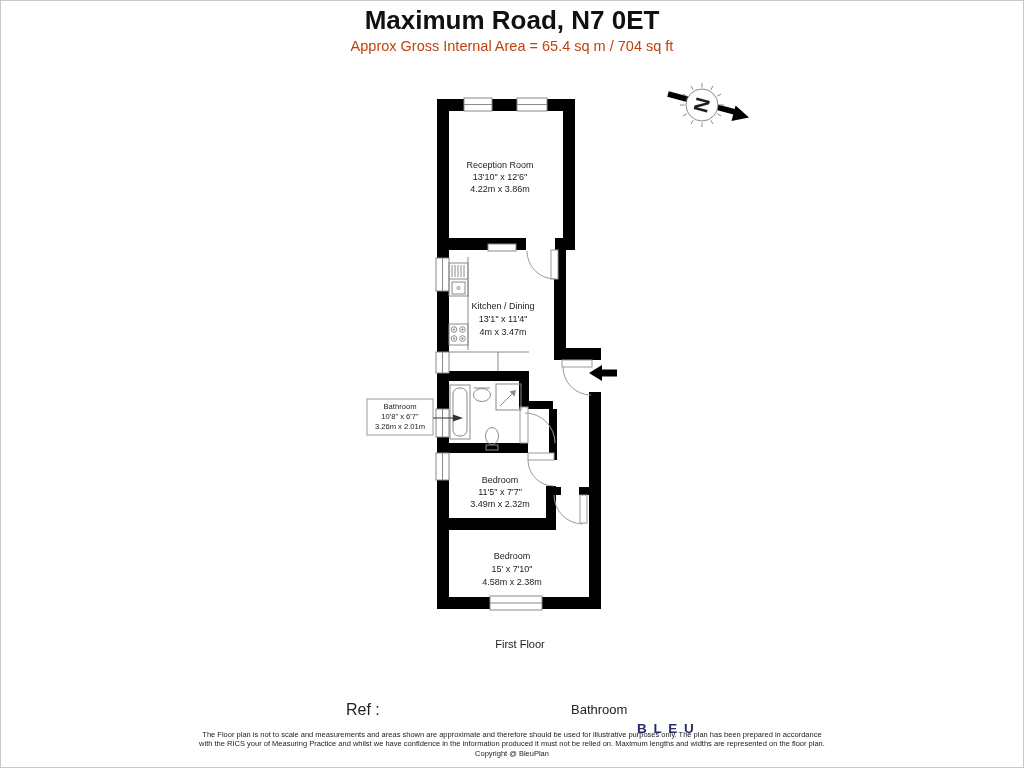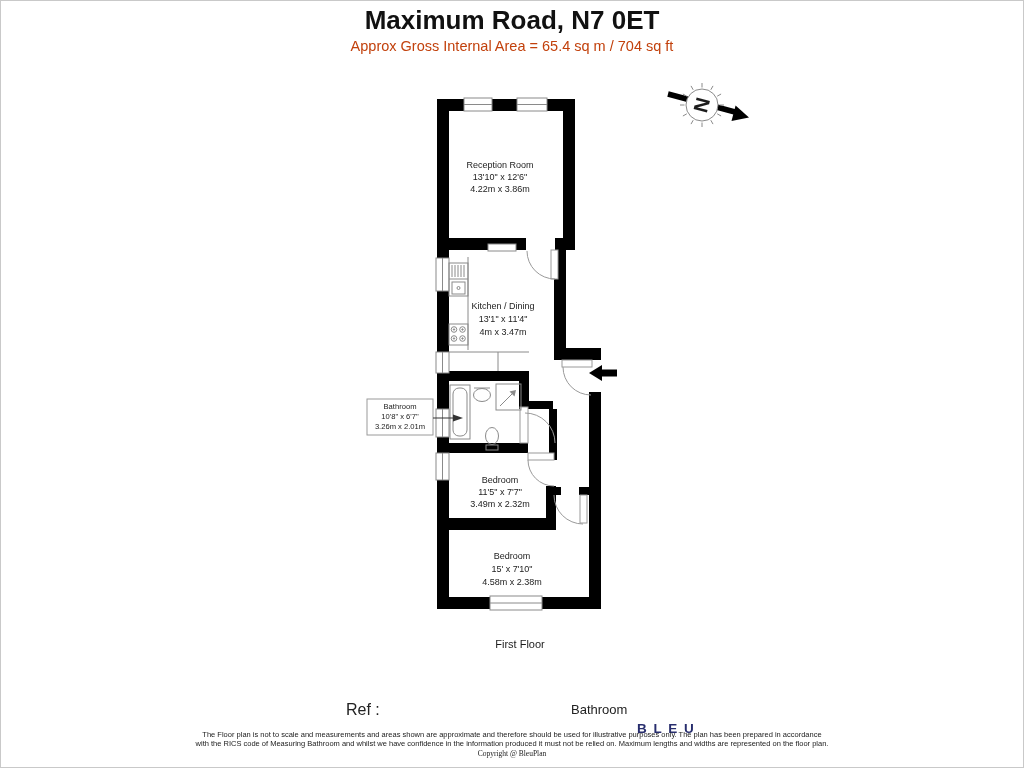--- a/index.html
+++ b/index.html
@@ -9,21 +9,21 @@
   .hdr-sub{position:absolute;top:37px;left:0;width:100%;text-align:center;font-size:14.5px;font-weight:500;color:#c2410c;}
   svg{position:absolute;left:0;top:0;}
   svg text{font-family:"Liberation Sans",sans-serif;fill:#1c1c1c;}
   .room-label{font-size:9px;}
   .box-label{font-size:7.6px;}
   .floor-label{font-size:11px;}
   .ftr-ref{position:absolute;left:345px;top:700px;font-size:16px;color:#222;}
   .ftr-copy{position:absolute;left:570px;top:701px;font-size:13px;color:#222;}
   .logo{position:absolute;left:636px;top:690px;color:#272d6d;font-weight:bold;font-size:13.5px;line-height:15px;letter-spacing:1.5px;white-space:pre;}
   .disclaimer{position:absolute;left:0;top:729px;width:100%;text-align:center;font-size:7.5px;line-height:9.3px;color:#222;}
-  .disc-copy{margin-top:0.5px;font-family:Liberation Serif, serif;}
+  .disc-copy{margin-top:0.5px;}
 </style>
 </head>
 <body>
 
 <div id="page">
 
   <div class="hdr-title">Maximum Road, N7 0ET</div>
   <div class="hdr-sub">Approx Gross Internal Area = 65.4 sq m / 704 sq ft</div>
 
   <svg width="1022" height="766" viewBox="0 0 1022 766">
@@ -225,17 +225,17 @@
   </svg>
 
   <div class="ftr-ref">Ref  :</div>
   <div class="ftr-copy">Bathroom</div>
   <div class="logo">
     <div>B L E U</div>
     <div>P L A N</div>
   </div>
   <div class="disclaimer">
     <div>The Floor plan is not to scale and measurements and areas shown are approximate and therefore should be used for illustrative purposes only. The plan has been prepared in accordance</div>
-    <div>with the RICS code of Measuring Bathroom and whilst we have confidence in the information produced it must not be relied on. Maximum lengths and widths are represented on the floor plan.</div>
+    <div>with the RICS your of Measuring Practice and whilst we have confidence in the information produced it must not be relied on. Maximum lengths and widths are represented on the floor plan.</div>
     <div class="disc-copy">Copyright @ BleuPlan</div>
   </div>
 
 </div>
 
 </body></html>

